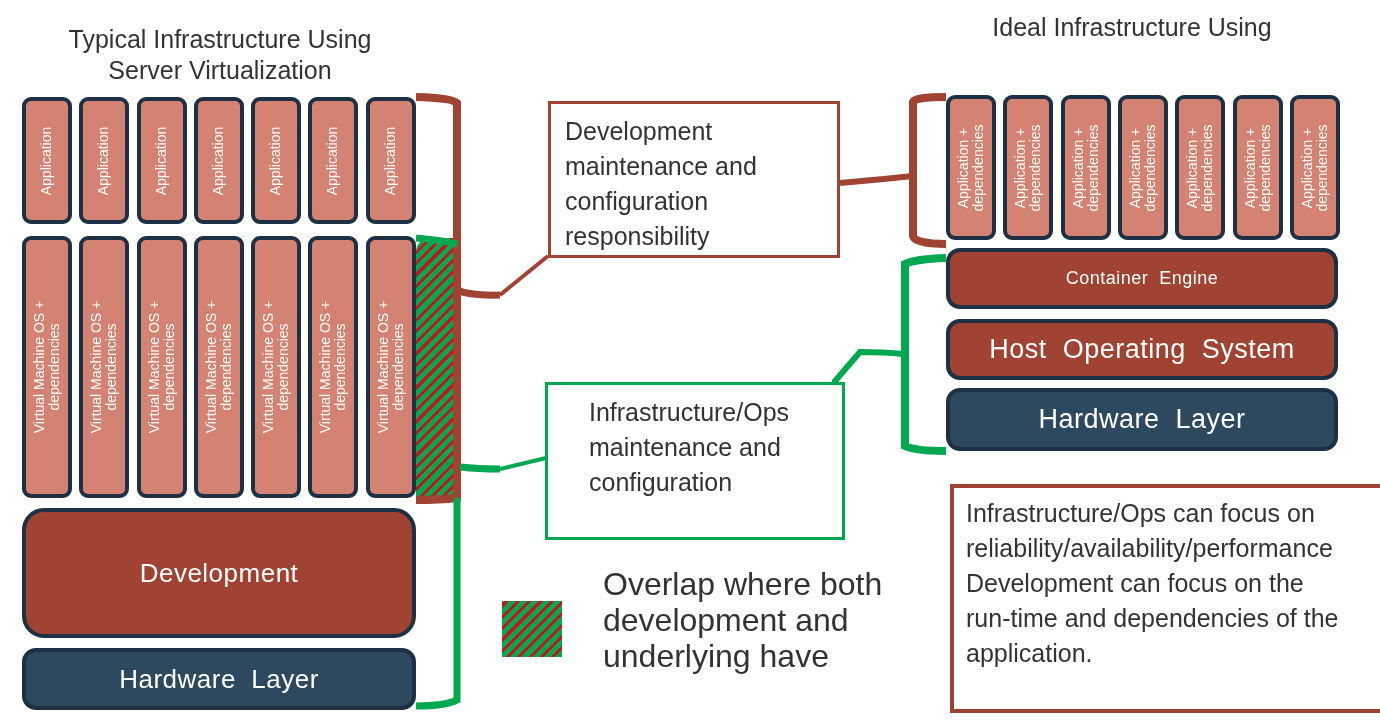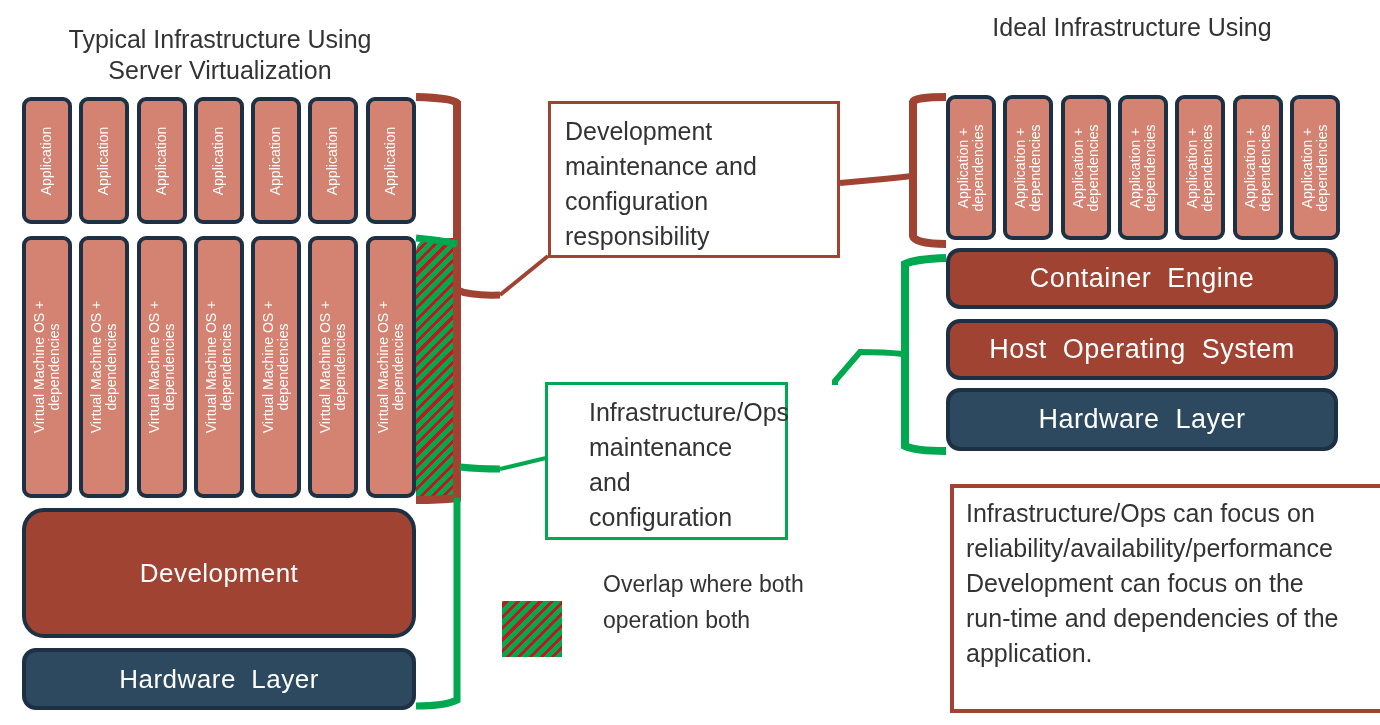--- a/index.html
+++ b/index.html
@@ -101,21 +101,21 @@
 <div class="col" style="left:1175px; top:95px; width:50px; height:145px;">
     <span class="vtext" style="font-size:14px"><span>Application +</span><br><span>dependencies</span></span>
   </div>
 <div class="col" style="left:1233px; top:95px; width:50px; height:145px;">
     <span class="vtext" style="font-size:14px"><span>Application +</span><br><span>dependencies</span></span>
   </div>
 <div class="col" style="left:1290px; top:95px; width:50px; height:145px;">
     <span class="vtext" style="font-size:14px"><span>Application +</span><br><span>dependencies</span></span>
   </div>
 
-<div class="layer rust" style="left:946px; top:248px; width:392px; height:61px; font-size:27px;">
+<div class="layer rust" style="left:946px; top:248px; width:392px; height:61px; font-size:18px;">
     <span style="white-space:pre">Container  Engine</span>
   </div>
 <div class="layer rust" style="left:946px; top:319px; width:392px; height:61px; font-size:27px;">
     <span style="white-space:pre">Host  Operating  System</span>
   </div>
 <div class="layer navy" style="left:946px; top:388px; width:392px; height:63px; font-size:27px;">
     <span style="white-space:pre">Hardware  Layer</span>
   </div>
 
 <svg class="overlay" width="1380" height="725" viewBox="0 0 1380 725">
@@ -137,31 +137,32 @@
   <path d="M903 354 Q885 352 860 352 L835 381 L835 385" fill="none" stroke="#00a94f" stroke-width="6"></path>
 </svg>
 
 <div class="callout" style="left:548px; top:101px; width:292px; height:157px; border:3px solid #a04332;">
   <div>Development</div>
   <div>maintenance and</div>
   <div>configuration</div>
   <div>responsibility</div>
 </div>
 
-<div class="callout" style="left:545px; top:382px; width:243px; height:158px; border:3px solid #00a94f;padding-left:41px;">
+<div class="callout" style="left:545px; top:382px; width:300px; height:158px; border:3px solid #00a94f;padding-left:41px;">
   <div>Infrastructure/Ops</div>
   <div>maintenance and</div>
   <div>configuration</div>
 </div>
 
 <div class="callout" style="left:950px; top:484px; width:462px; height:229px; border:4px solid #a04332; padding:8px 12px;">
   <div>Infrastructure/Ops can focus on</div>
   <div>reliability/availability/performance</div>
   <div>Development can focus on the</div>
   <div>run-time and dependencies of the</div>
   <div>application.</div>
 </div>
 
 <div class="abs hatch" style="left:502px; top:601px; width:60px; height:56px;"></div>
-<div class="abs" style="left:603px; top:566px; font-size:23px; line-height:36px; color:#333;">
+<div class="abs" style="left:603px; top:566px; font-size:32px; line-height:36px; color:#333;">
   <div>Overlap where both</div>
-  <div>operation both</div>
+  <div>development and</div>
+  <div>underlying have</div>
 </div>
 
 </body></html>

